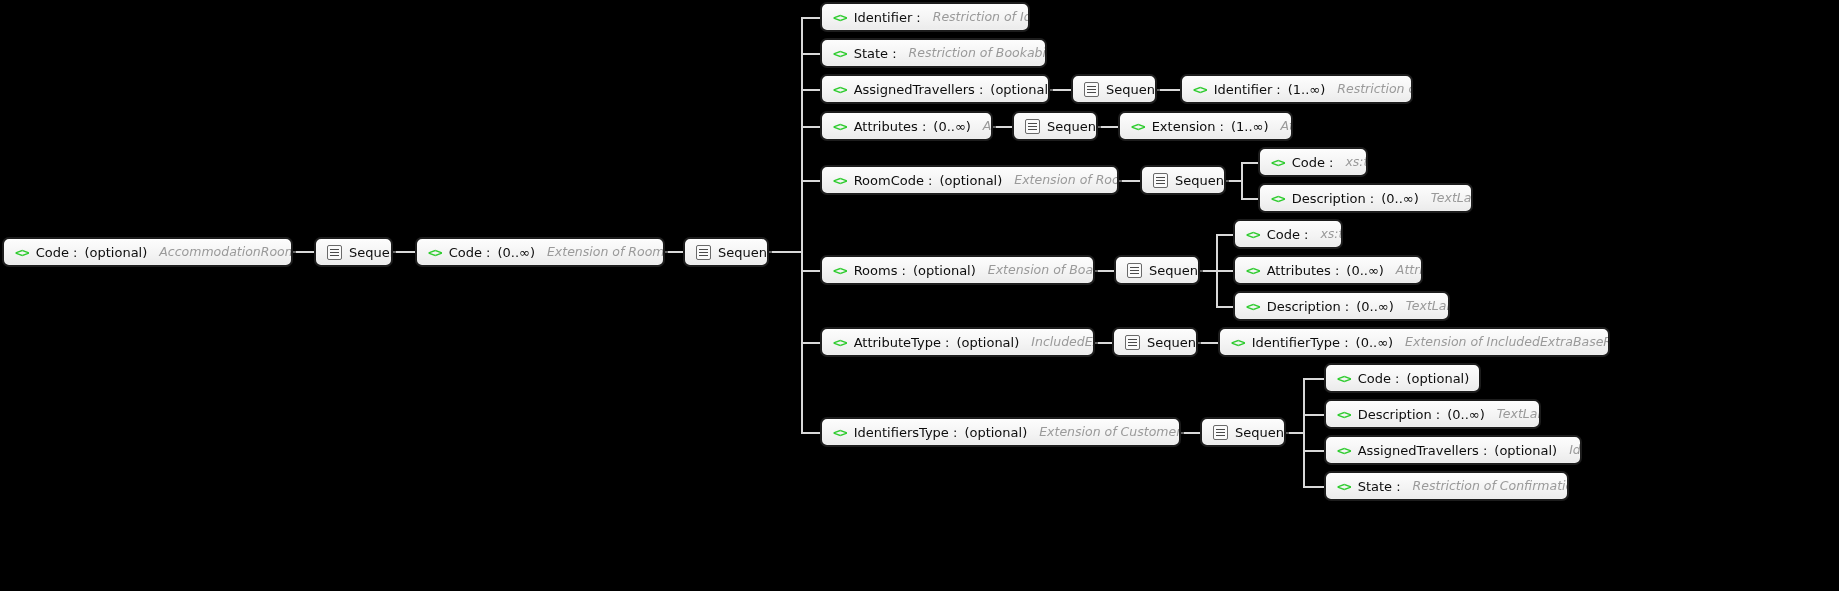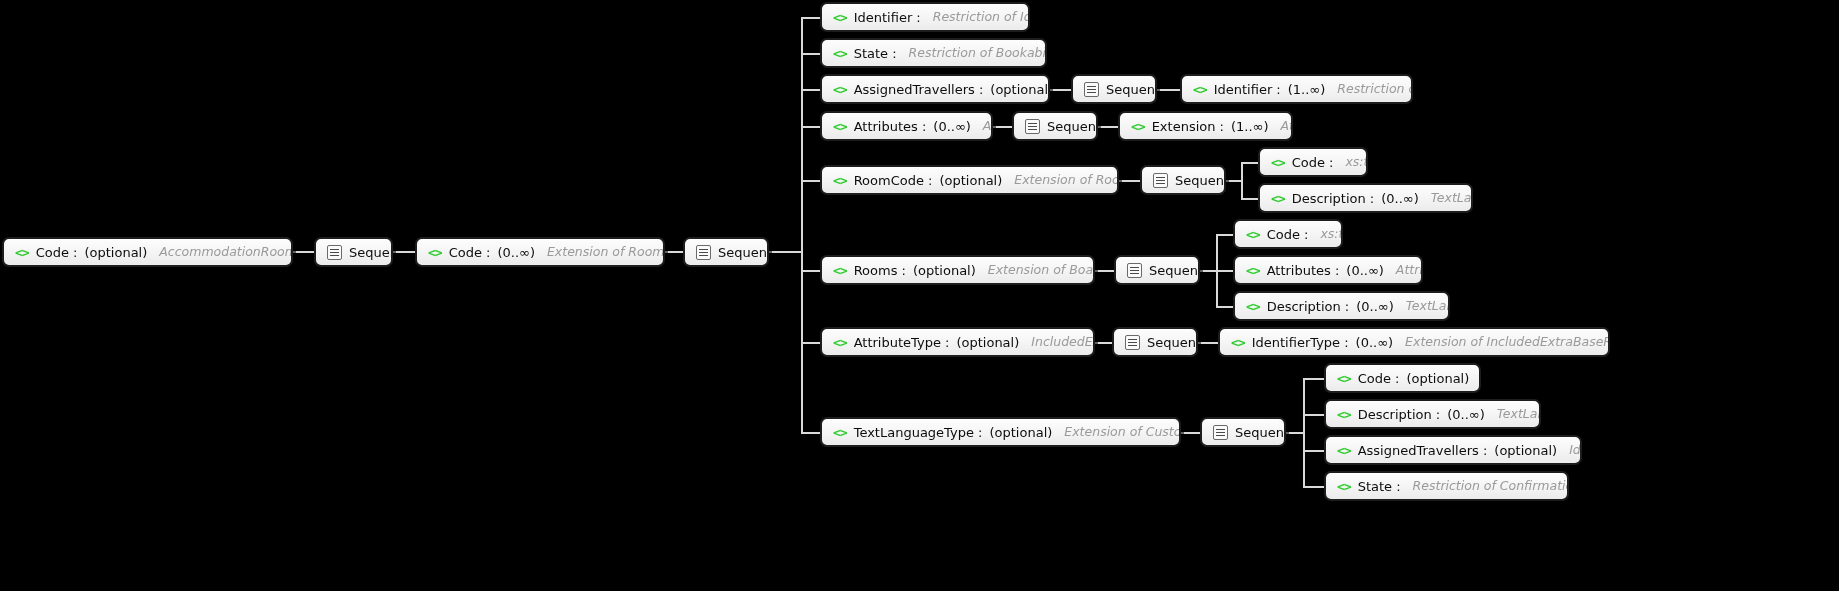--- a/index.html
+++ b/index.html
@@ -295,21 +295,21 @@
   </div>
   <div class="node" style="left:1218px;top:327px;width:392px;">
     <span class="ico-elem">&lt;&gt;</span>
     <span class="nm">IdentifierType :</span>
     <span class="nm">(0..∞)</span>
     <span class="ty">Extension of IncludedExtraBaseResponseType</span>
   </div>
 
   <div class="node" style="left:820px;top:417px;width:361px;">
     <span class="ico-elem">&lt;&gt;</span>
-    <span class="nm">TextLanguageType :</span>
+    <span class="nm">IdentifiersType :</span>
     <span class="nm">(optional)</span>
     <span class="ty">Extension of CustomerRequestResponseType</span>
   </div>
   <div class="node seq" style="left:1200px;top:417px;width:86px;">
     <span class="ico-seq">
         <i></i>
         <i></i>
         <i></i>
       </span>
     <span class="seqlbl">Sequence</span>

